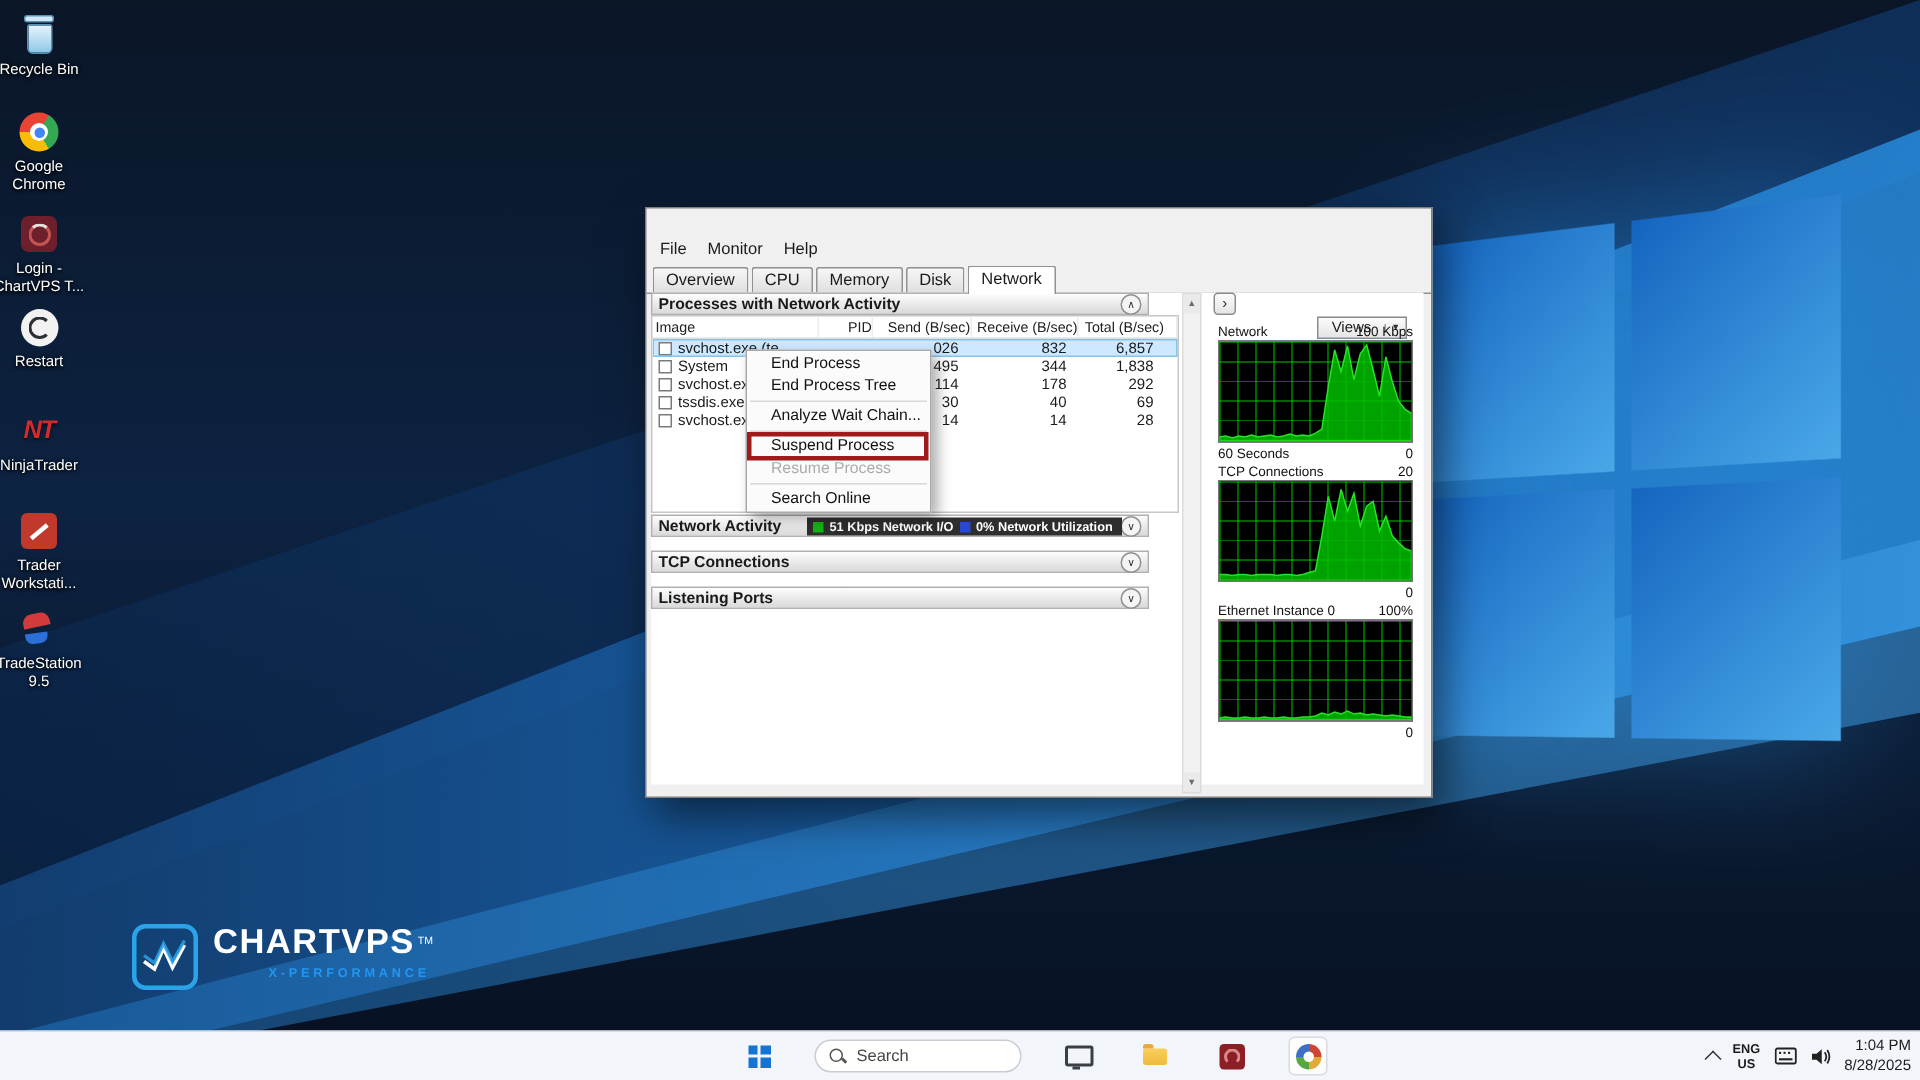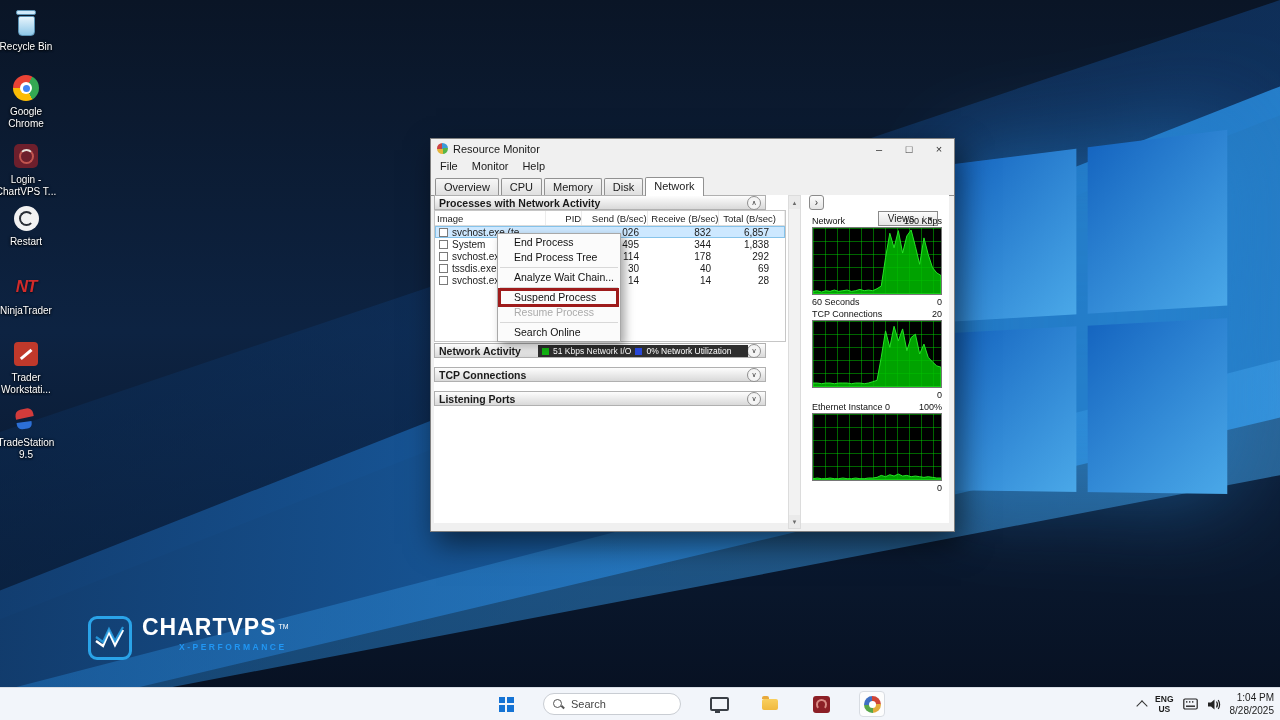--- a/index.html
+++ b/index.html
@@ -85,21 +85,21 @@
   .c-recv{width:72px;justify-content:flex-end;text-align:right}
   .c-tot{width:66px;justify-content:flex-end;text-align:right;padding-right:8px;box-sizing:border-box}
   .t-row{display:flex;height:12px;align-items:center}
   .t-row.selected{background:#cde8ff;box-shadow:inset 0 0 0 1px #86c3ea}
   .t-row .cell{box-sizing:border-box}
   .t-row .n{text-align:right;display:block}
   .cb{display:inline-block;width:7px;height:7px;border:1px solid #7a7a7a;background:#fff;margin:0 4px 0 2px;flex:0 0 auto}
   .imgcell{display:flex;align-items:center;width:102px;padding-left:2px;box-sizing:border-box;white-space:nowrap;overflow:hidden}
 
   .netact-strip{position:absolute;left:103px;top:1px;height:12px;width:210px;background:#2e2e2e;
-    display:flex;align-items:center;color:#fff;font-weight:normal;font-size:8.5px;padding:0 4px;gap:4px;box-sizing:border-box}
+    display:flex;align-items:center;color:#fff;font-weight:bold;font-size:8.5px;padding:0 4px;gap:4px;box-sizing:border-box}
   .sq{width:7px;height:7px;flex:0 0 auto}
   .sq.green{background:#12b412}.sq.blue{background:#2847d8}
 
   .vscroll{position:absolute;left:357px;top:56px;width:13px;height:334px;background:#f2f2f2;
     border:1px solid #dcdcdc;box-sizing:border-box}
   .vs-btn{position:absolute;left:0;right:0;height:13px;display:flex;align-items:center;justify-content:center;
     font-size:6px;color:#6b6b6b;background:#eaeaea}
   .vs-up{top:0}.vs-dn{bottom:0}
 
   .rpanel{position:absolute;left:376px;top:56px;width:142px;height:334px}
@@ -229,29 +229,20 @@
         <polyline points="1,12 8,17 14,4 20,16 28,2" fill="none" stroke="#2aa3e8" stroke-width="2.2" opacity="0.85"></polyline>
       </svg>
     </div>
     <div class="brand-text">
       <div><span class="brand-name">CHARTVPS</span><span class="brand-tm">TM</span></div>
       <div class="brand-sub">X-PERFORMANCE</div>
     </div>
   </div>
 
   <div id="win">
-    <div class="titlebar">
-      <span class="app-ico"></span>
-      <span class="tb-title">Resource Monitor</span>
-      <span class="caption-btns">
-        <span class="cap">–</span>
-        <span class="cap">□</span>
-        <span class="cap">×</span>
-      </span>
-    </div>
 
     <div class="menubar" id="menubar">
         <span class="menu-item">File</span>
         <span class="menu-item">Monitor</span>
         <span class="menu-item">Help</span>
       </div>
     <div class="tabbar" id="tabbar">
         <span class="tab">Overview</span>
         <span class="tab">CPU</span>
         <span class="tab">Memory</span>

